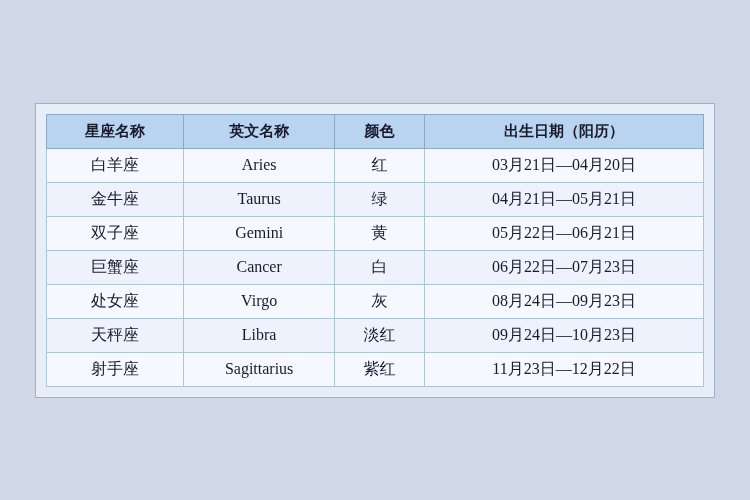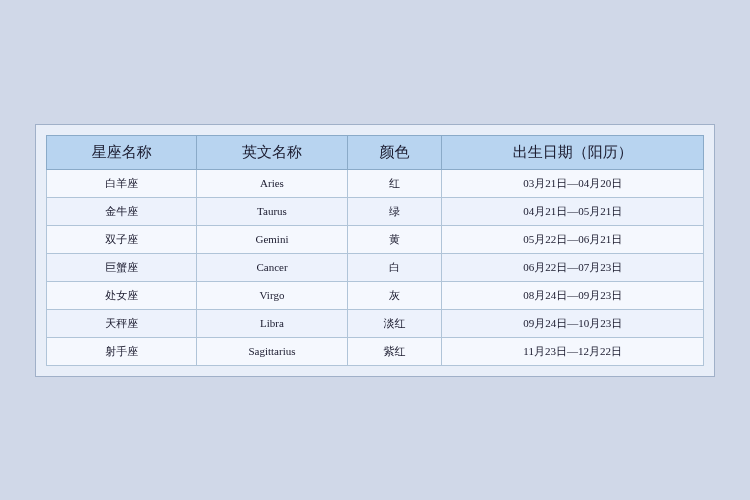--- a/index.html
+++ b/index.html
@@ -27,32 +27,32 @@
 
     table {
       width: 100%;
       border-collapse: collapse;
       background-color: #f0f4fc;
     }
 
     th {
       background-color: #b8d4f0;
       color: #1a1a2e;
-      font-weight: normal;
+      font-weight: bold;
       font-size: 15px;
       padding: 7px 10px;
       border: 1px solid #8aaac8;
       text-align: center;
     }
 
     td {
       border: 1px solid #b0c4d8;
       padding: 6px 10px;
       text-align: center;
-      font-size: 11px;
+      font-size: 16px;
       color: #1a1a2e;
       background-color: #f5f8fe;
     }
 
     tr:nth-child(even) td {
       background-color: #edf2fc;
     }
   </style>
 </head>
 <body>

